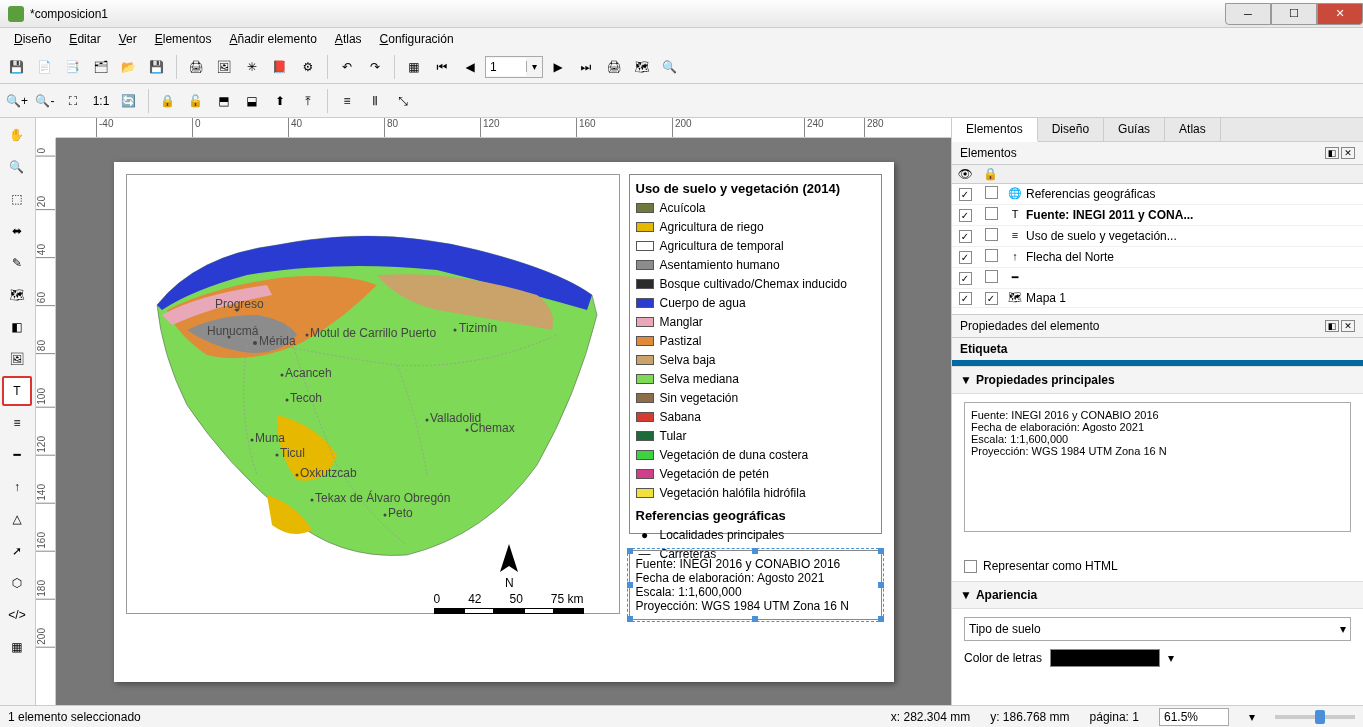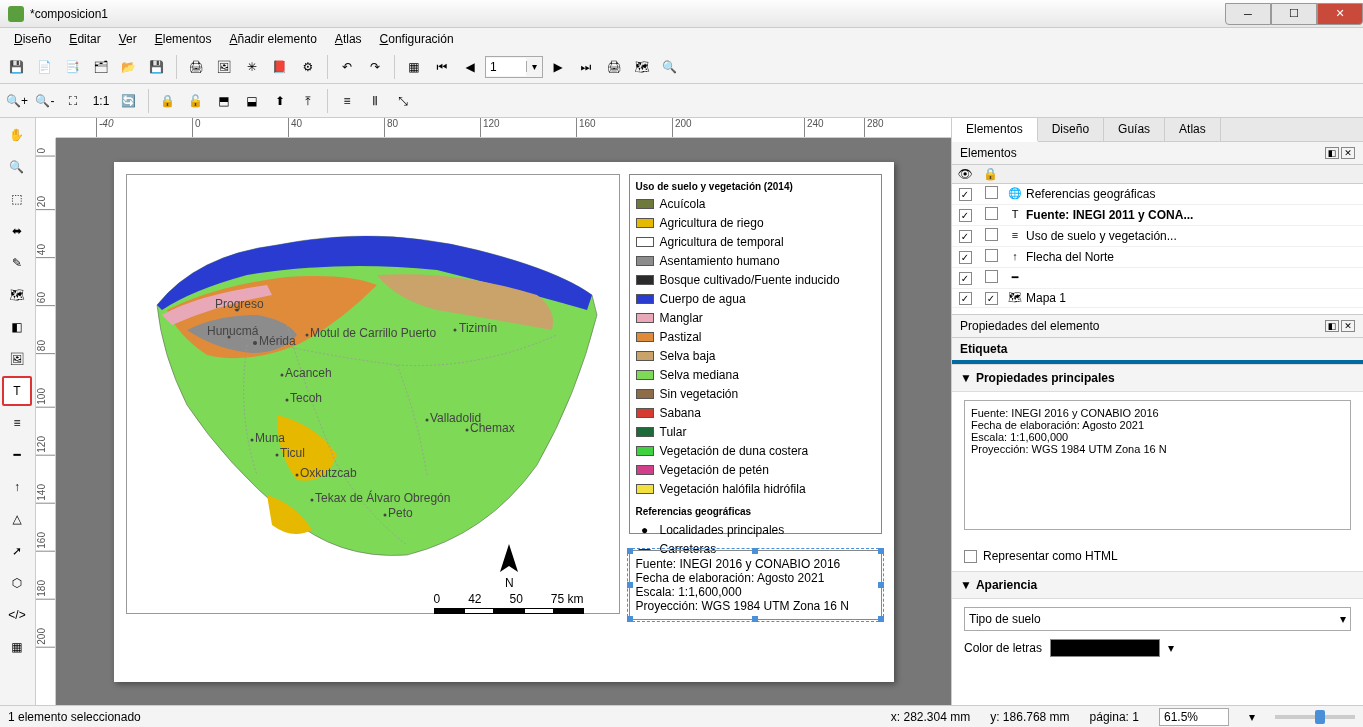--- a/index.html
+++ b/index.html
@@ -28,21 +28,21 @@
 .ruler-top{height:20px;background:#fff;border-bottom:1px solid #ccc;position:relative;overflow:hidden;margin-left:20px}
 .ruler-top .tick{position:absolute;top:0;height:100%;border-left:1px solid #888;font-size:10px;padding-left:2px;color:#555;display:flex;align-items:flex-start}
 .canvas-body{flex:1;display:flex;min-height:0}
 .ruler-left{width:20px;background:#fff;border-right:1px solid #ccc;position:relative;overflow:hidden}
 .ruler-left .tick{position:absolute;left:0;width:100%;border-top:1px solid #888;font-size:10px;color:#555;writing-mode:vertical-rl;transform:rotate(180deg);padding-top:2px}
 .canvas{flex:1;background:#777;padding:24px;overflow:auto;position:relative}
 .page{width:780px;height:520px;background:#fff;box-shadow:2px 2px 6px rgba(0,0,0,.4);margin:0 auto;position:relative;padding:12px}
 .map-area{position:absolute;left:12px;top:12px;width:494px;height:440px;border:1px solid #999;overflow:hidden}
 .map-shape{position:absolute;left:10px;top:40px;width:470px;height:350px}
 .legend-box{position:absolute;right:12px;top:12px;width:253px;height:360px;border:1px solid #888;padding:6px;font-size:10px}
-.legend-box b{font-size:10px}
+.legend-box b{font-size:13px}
 .legend-row{display:flex;align-items:center;margin-top:5px;gap:6px}
 .swatch{width:18px;height:10px;border:1px solid #555}
 .north{position:absolute;left:380px;top:380px;font-size:28px}
 .scalebar{position:absolute;left:320px;top:430px;font-size:9px}
 .scalebar .bar{display:flex;margin-top:2px}
 .scalebar .seg{width:30px;height:6px;border:1px solid #000}
 .scalebar .seg.b{background:#000}
 .scalebar .lbls{display:flex;justify-content:space-between;width:150px}
 .credit-box{position:absolute;right:12px;bottom:62px;width:253px;height:70px;border:1px solid #888;font-size:9px;padding:6px;outline:1px dashed #4a90d9;outline-offset:1px}
 .credit-box .h{position:absolute;width:6px;height:6px;background:#4a90d9}
@@ -56,25 +56,25 @@
 .item-list{height:150px;overflow:auto;background:#fff;border-bottom:1px solid #ccc}
 .item-head{display:flex;background:#f0f0f0;border-bottom:1px solid #ccc;font-size:11px}
 .item-head div,.item-row div{padding:2px 4px}
 .item-row{display:flex;align-items:center;border-bottom:1px solid #f0f0f0;font-size:12px}
 .col-eye{width:26px;text-align:center}
 .col-lock{width:26px;text-align:center}
 .col-name{flex:1;display:flex;align-items:center;gap:4px}
 .cb{width:13px;height:13px;border:1px solid #888;display:inline-flex;align-items:center;justify-content:center;font-size:10px;background:#fff}
 .ic{width:14px;height:14px;display:inline-block;text-align:center;font-size:11px}
 .props{flex:1;display:flex;flex-direction:column;overflow:auto;background:#fff}
-.props .pheader{padding:4px 8px;background:#f4f4f4;border-bottom:4px solid #0369a1;font-weight:bold}
+.props .pheader{padding:4px 8px;background:#f4f4f4;border-bottom:6px solid #0369a1;font-weight:bold}
 .props .psection{padding:8px 12px}
 .collapse-h{display:flex;align-items:center;gap:4px;padding:6px 8px;background:#f4f4f4;font-weight:bold;border-top:1px solid #ddd;border-bottom:1px solid #ddd}
 .textarea{width:100%;height:130px;border:1px solid #aaa;padding:6px;font-size:11px;resize:none;font-family:inherit}
-.chk-row{display:flex;align-items:center;gap:6px;margin-top:16px}
+.chk-row{display:flex;align-items:center;gap:6px;margin-top:24px}
 .btn-wide{width:100%;padding:4px;border:1px solid #aaa;background:#f8f8f8;margin-top:6px;text-align:center}
 .font-select{width:100%;border:1px solid #aaa;padding:4px;display:flex;justify-content:space-between;align-items:center;background:#fff}
 .color-row{display:flex;align-items:center;gap:8px;margin-top:8px}
 .color-sw{width:110px;height:18px;border:1px solid #888;background:#000}
 .statusbar{height:22px;background:#f4f4f4;border-top:1px solid #ccc;display:flex;align-items:center;padding:0 8px;gap:20px;font-size:12px}
 .statusbar .sp{flex:1}
 .zoom-field{border:1px solid #aaa;padding:1px 4px;width:70px;display:inline-block;background:#fff}
 .slider{width:80px;height:4px;background:#ccc;position:relative;display:inline-block;vertical-align:middle}
 .slider .knob{width:10px;height:14px;background:#4a90d9;position:absolute;top:-5px;left:40px;border-radius:2px}
 svg{display:block}
@@ -169,21 +169,21 @@
       <div class="lt-btn">↑</div>
       <div class="lt-btn">△</div>
       <div class="lt-btn">➚</div>
       <div class="lt-btn">⬡</div>
       <div class="lt-btn">&lt;/&gt;</div>
       <div class="lt-btn">▦</div>
     </div>
 
   <div class="canvas-panel">
     <div class="ruler-top" id="ruler-top">
-        <div class="tick" style="left: 40px; font-style: italic;">-40</div>
+        <div class="tick" style="left: 40px;">-40</div>
         <div class="tick" style="left: 136px;">0</div>
         <div class="tick" style="left: 232px;">40</div>
         <div class="tick" style="left: 328px;">80</div>
         <div class="tick" style="left: 424px;">120</div>
         <div class="tick" style="left: 520px;">160</div>
         <div class="tick" style="left: 616px;">200</div>
         <div class="tick" style="left: 748px;">240</div>
         <div class="tick" style="left: 808px;">280</div>
       </div>
     <div class="canvas-body">
@@ -266,21 +266,21 @@
                 <div class="legend-row">
                   <span class="swatch" style="background:#ffffff"></span>
                   <span>Agricultura de temporal</span>
                 </div>
                 <div class="legend-row">
                   <span class="swatch" style="background:#8c8c8c"></span>
                   <span>Asentamiento humano</span>
                 </div>
                 <div class="legend-row">
                   <span class="swatch" style="background:#2b2b2b"></span>
-                  <span>Bosque cultivado/Fuente inducido</span>
+                  <span>Bosque cultivado/Chemax inducido</span>
                 </div>
                 <div class="legend-row">
                   <span class="swatch" style="background:#2a3bd1"></span>
                   <span>Cuerpo de agua</span>
                 </div>
                 <div class="legend-row">
                   <span class="swatch" style="background:#e8a8b8"></span>
                   <span>Manglar</span>
                 </div>
                 <div class="legend-row">

